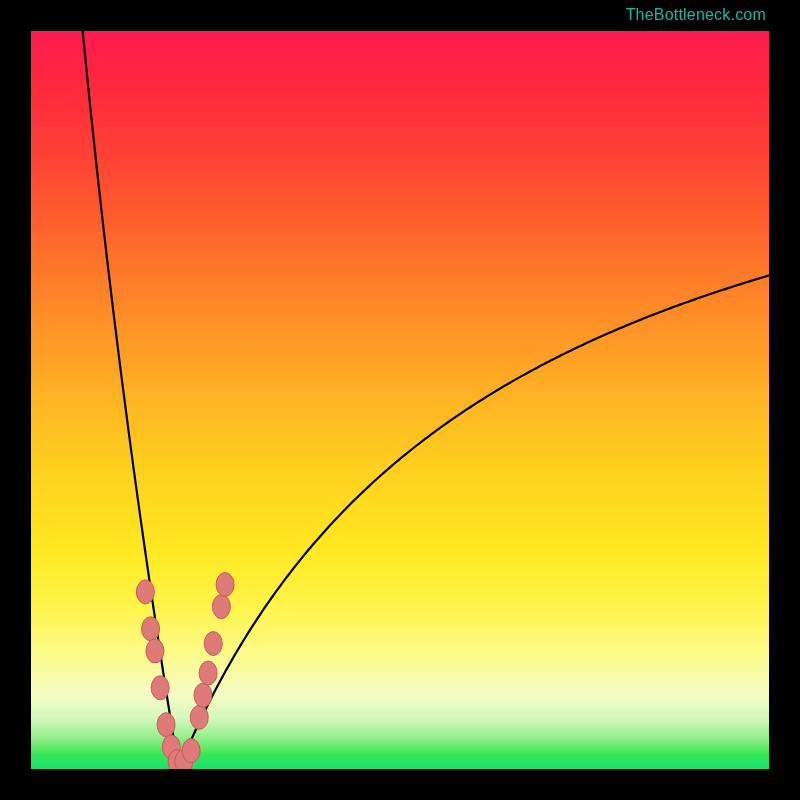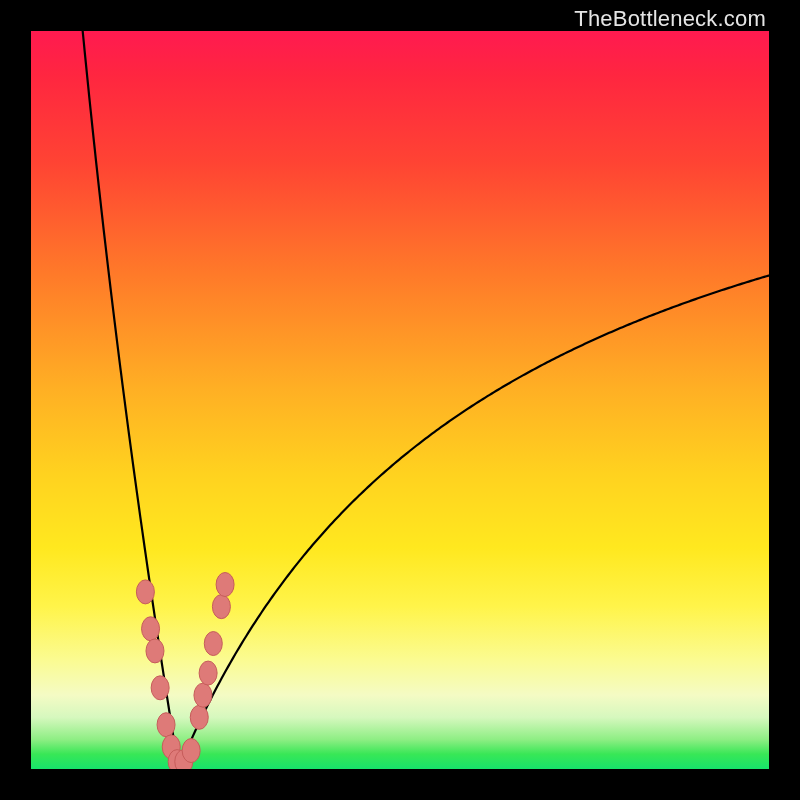--- a/index.html
+++ b/index.html
@@ -44,22 +44,22 @@
     position: absolute;
     left: 0;
     top: 0;
     width: 738px;
     height: 738px;
   }
   .attribution {
     position: absolute;
     top: 6px;
     right: 34px;
-    color: #e5e5e5;
-    font-size: 22px;
+    color: #14b8a6;
+    font-size: 16px;
     font-weight: 500;
     letter-spacing: 0.2px;
   }
 </style>
 </head>
 <body>
 
 <div class="frame">
   <div class="attribution">TheBottleneck.com</div>
   <div class="plot-area">

